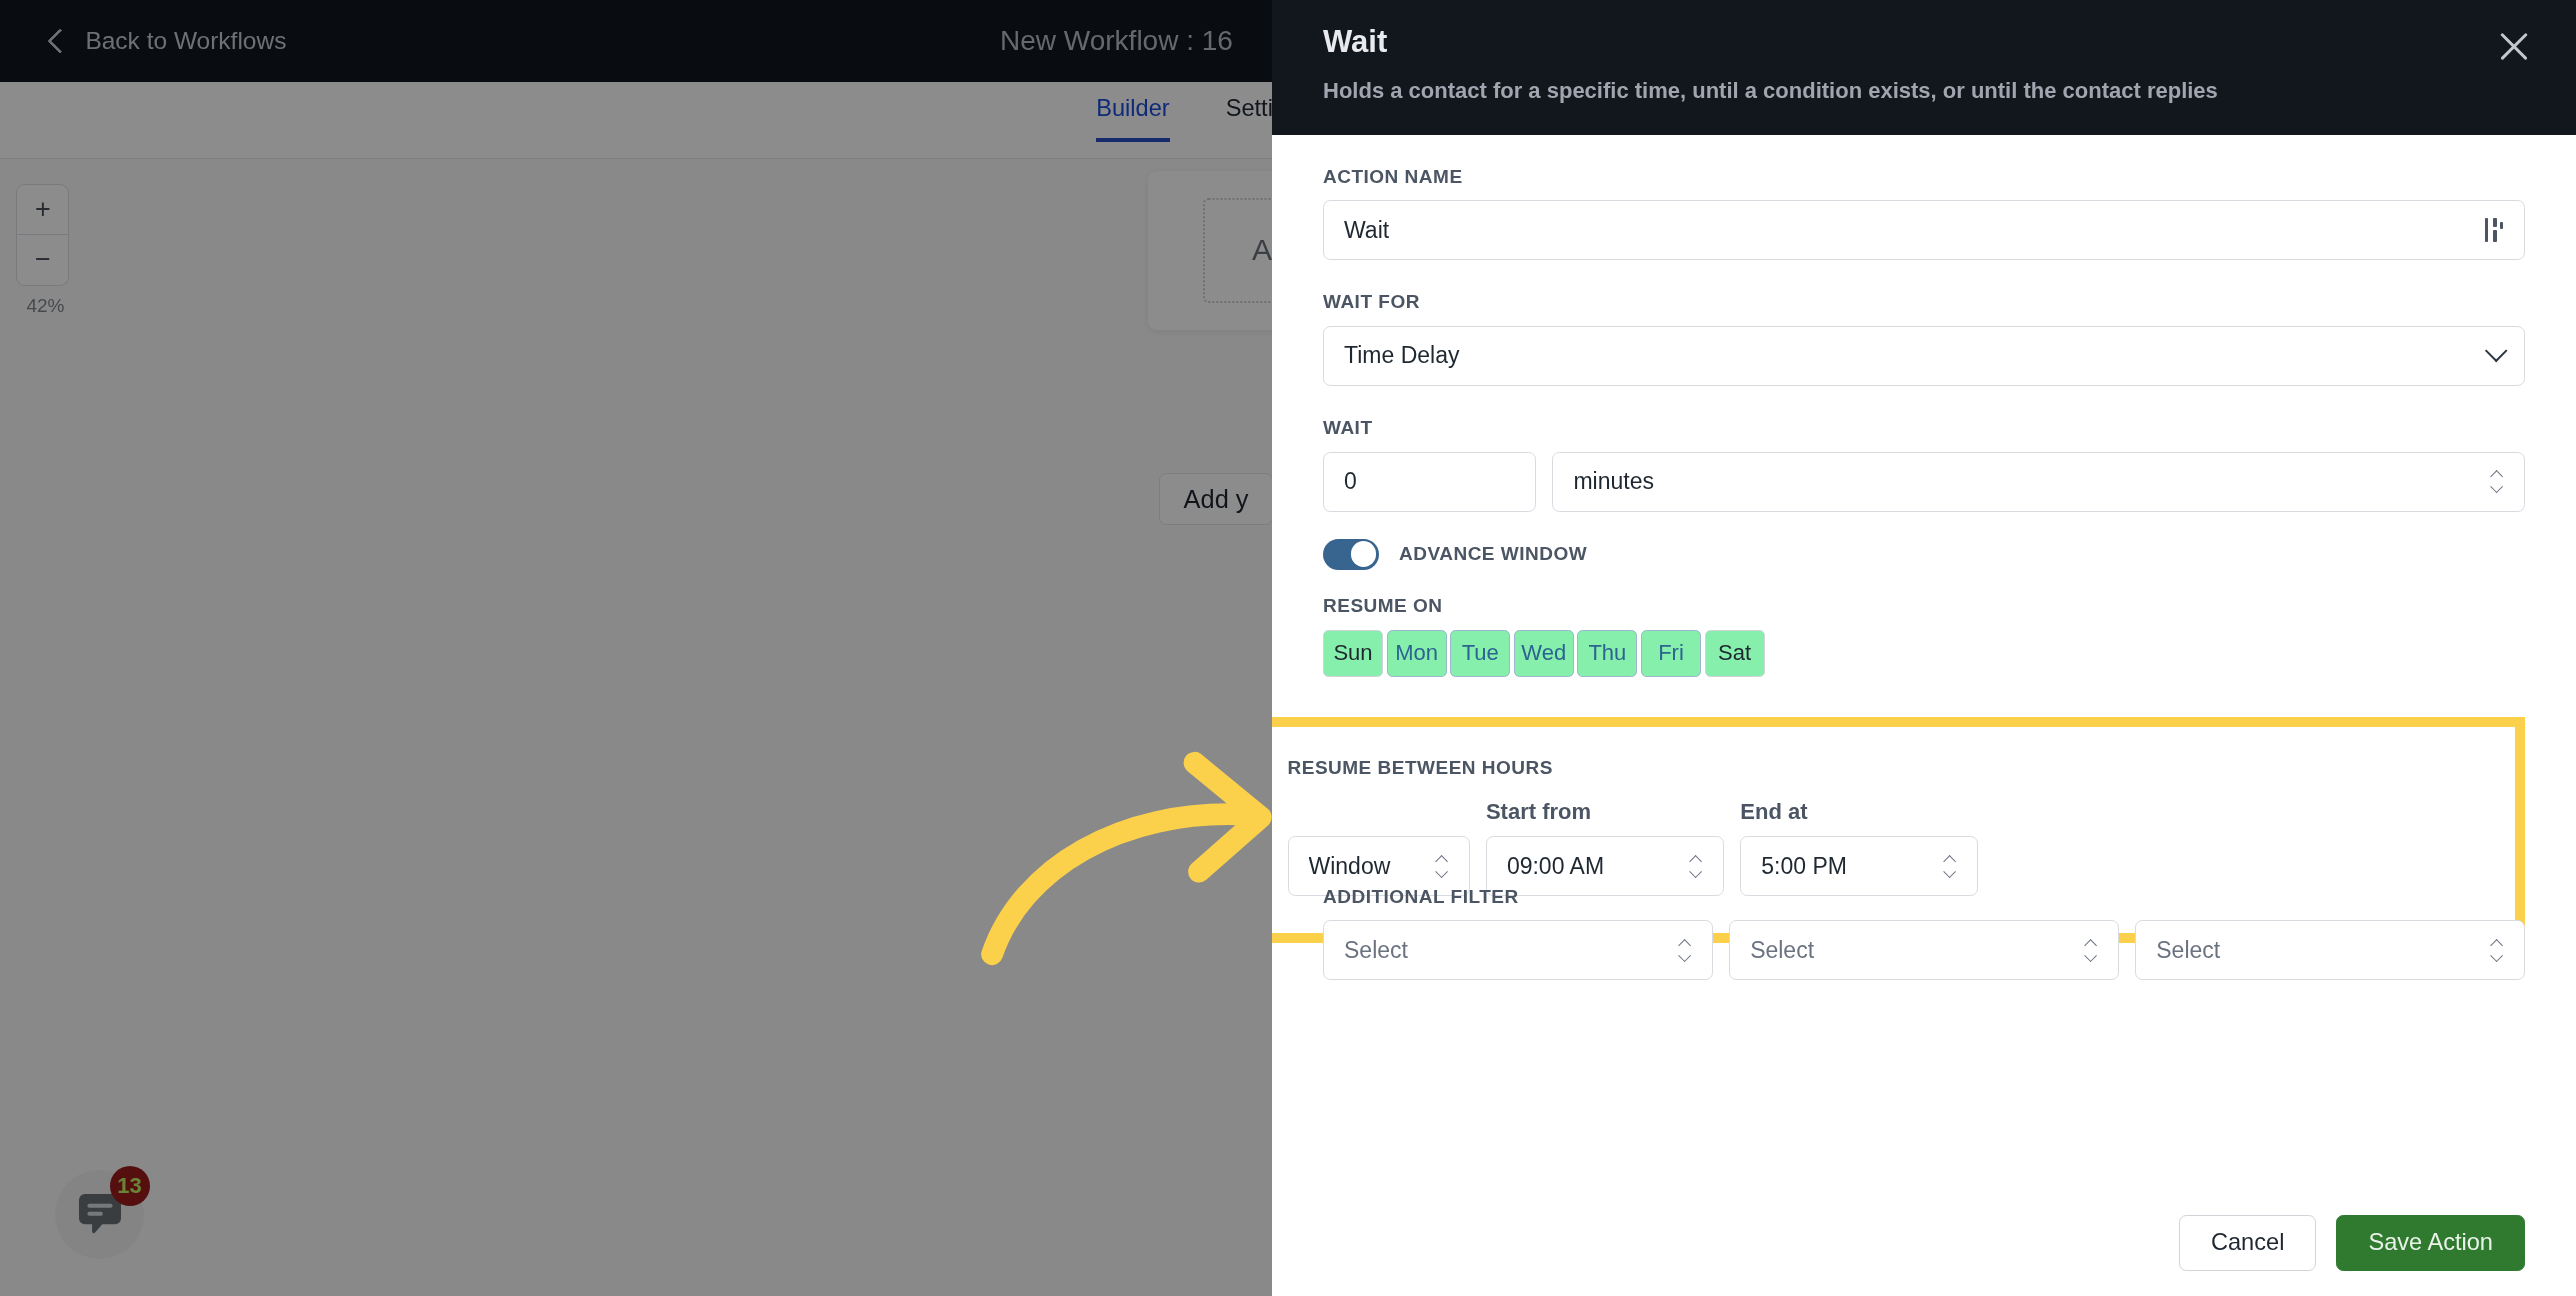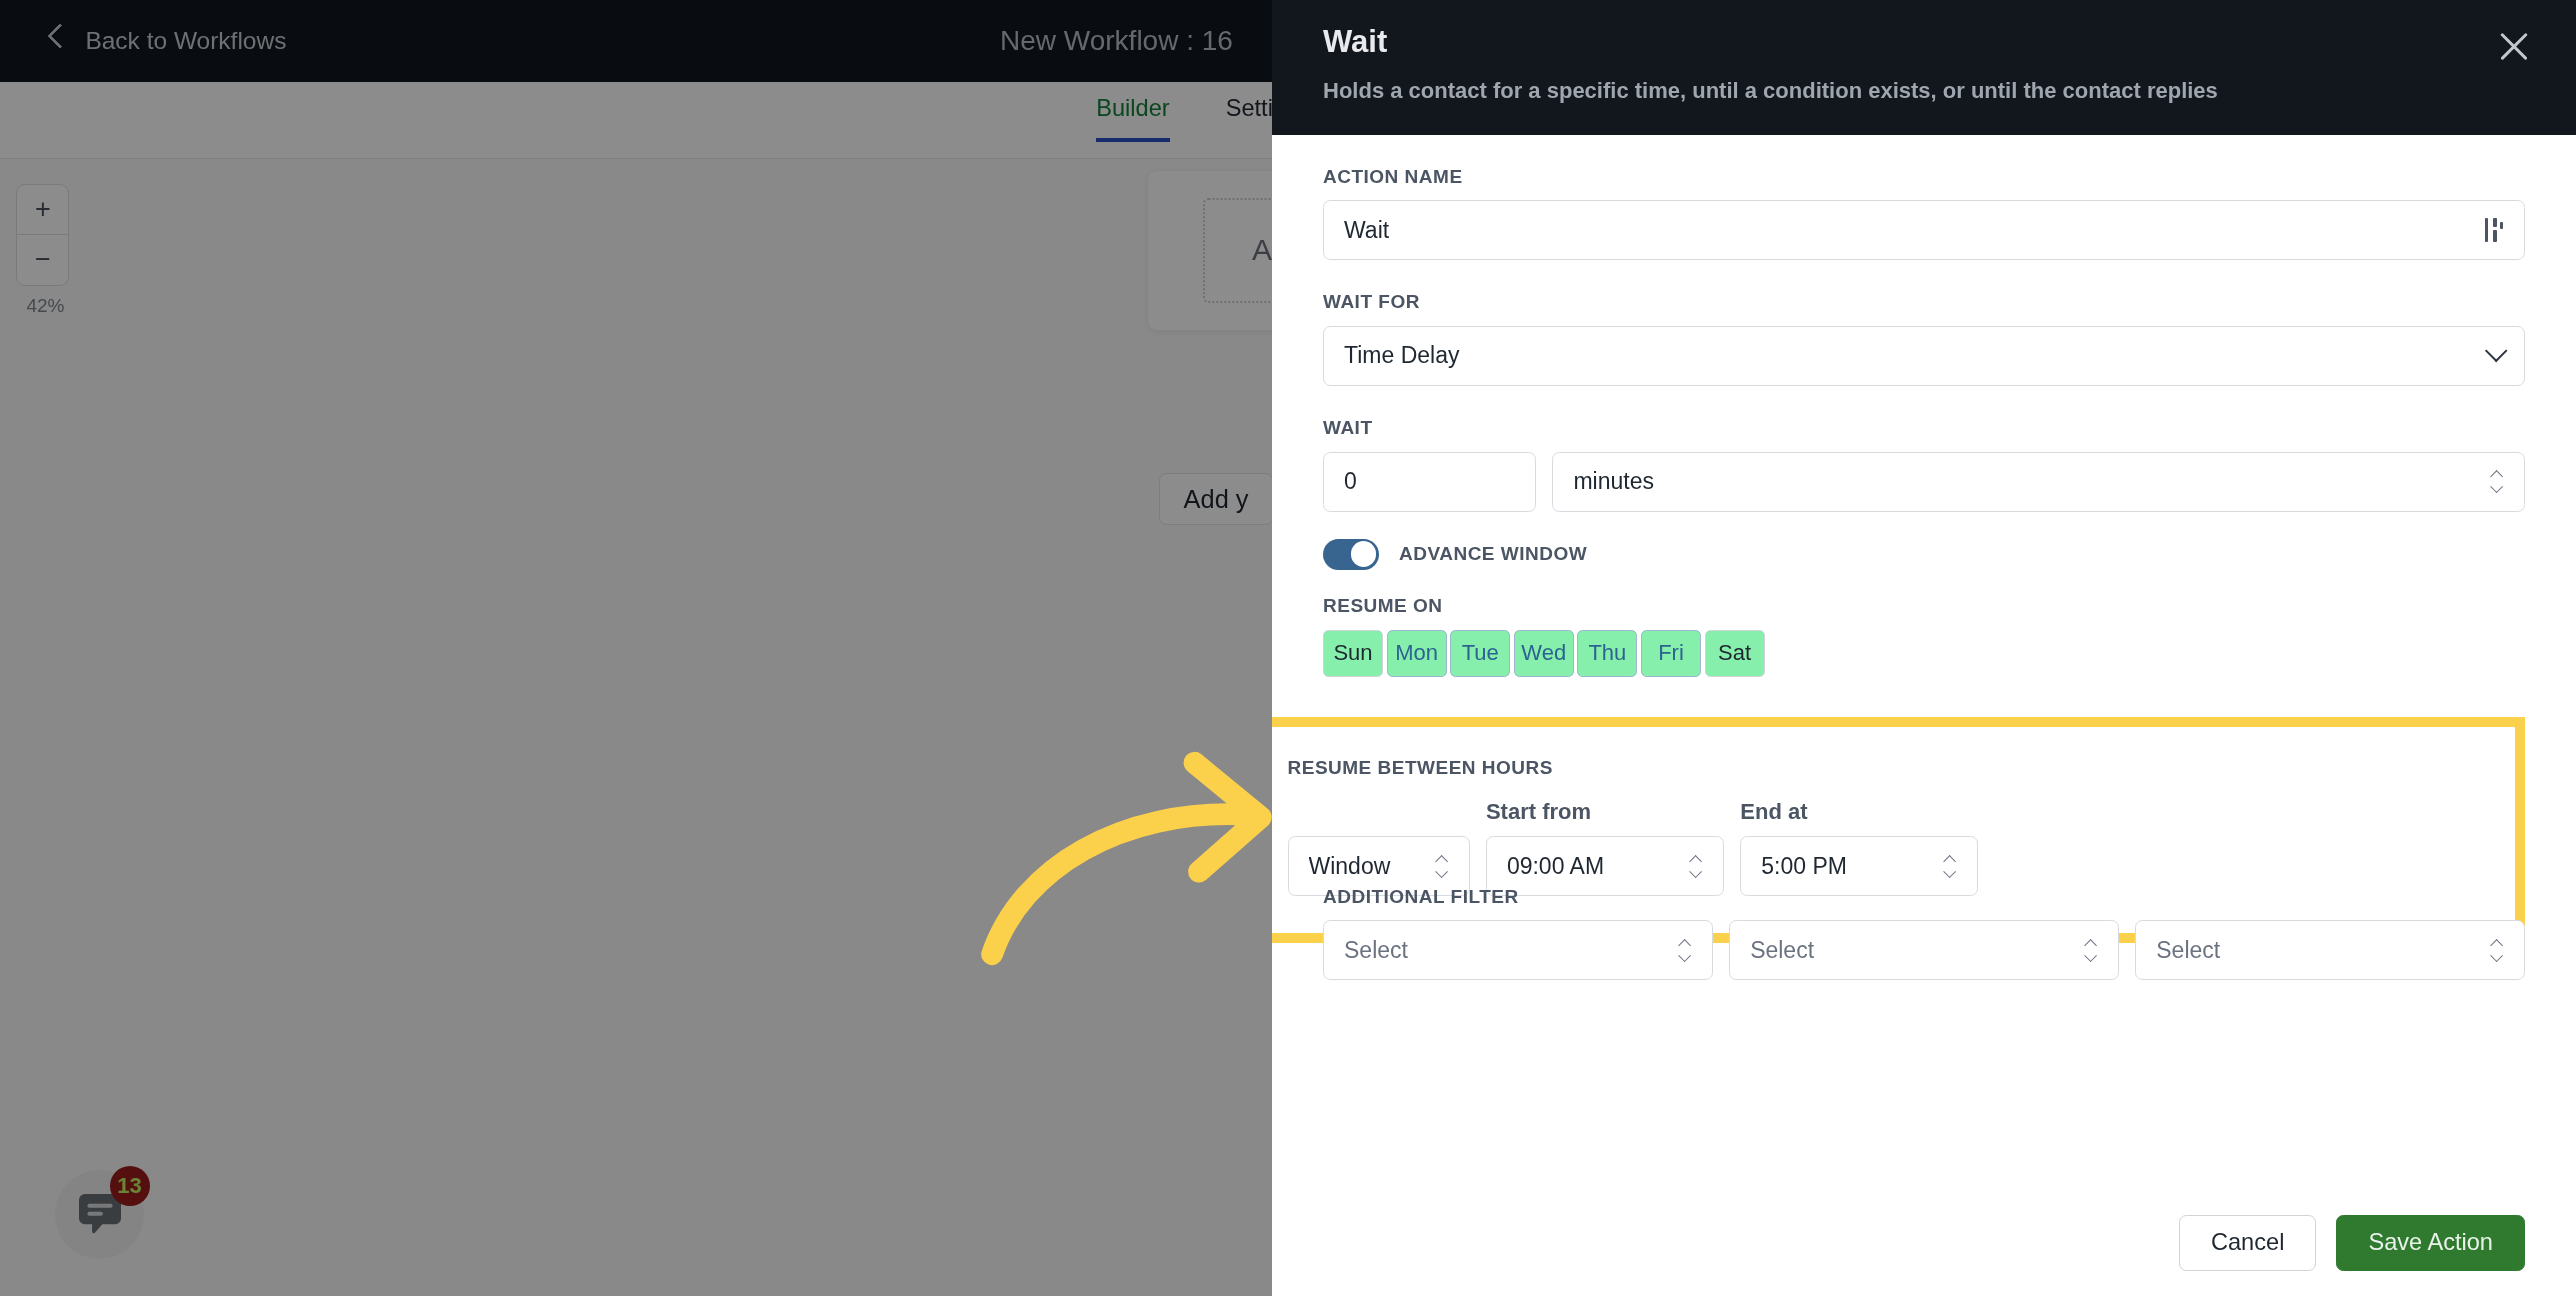--- a/index.html
+++ b/index.html
@@ -13,21 +13,21 @@
   #root { position: relative; width: 2576px; height: 1297px; }
 
   
   .app-bg { position: absolute; inset: 0; background: #ffffff; }
 
   .app-header {
     position: absolute; top: 0; left: 0; width: 2576px; height: 82px;
     background: #12171e; display: flex; align-items: center;
   }
   .back-link {
-    display: flex; align-items: flex-start; gap: 16.4px;
+    display: flex; align-items: center; gap: 16.4px;
     margin-left: 51px; color: #c8ccd2; font-size: 24.5px; cursor: pointer;
   }
   .chev-left {
     display: inline-block; width: 18px; height: 18px;
     border-left: 3.6px solid #c8ccd2; border-bottom: 3.6px solid #c8ccd2;
     transform: rotate(45deg); border-radius: 1.8px;
   }
   .wf-title {
     position: absolute; left: 1000px; top: 50%; transform: translateY(-50%);
     color: #b9bec5; font-size: 28px; white-space: nowrap;
@@ -37,21 +37,21 @@
     position: absolute; top: 82px; left: 0; width: 2576px; height: 77px;
     background: #ffffff; border-bottom: 0.9px solid #e3e6ea;
     display: flex; align-items: flex-start; justify-content: center;
     padding-top: 12.7px;
   }
   .tabs { display: flex; gap: 56px; }
   .tab {
     font-size: 23.6px; color: #222b36; padding-bottom: 16.4px;
     border-bottom: 4.5px solid transparent; cursor: pointer; white-space: nowrap;
   }
-  .tab.active { color: #15803d; border-bottom-color: #2b4fc6; font-weight: 500; }
+  .tab.active { color: #1d4ed8; border-bottom-color: #2b4fc6; font-weight: 500; }
 
   .canvas {
     position: absolute; top: 159px; left: 0; width: 2576px; height: 1138px;
     background: #fafafa;
   }
   .zoom-ctrls { position: absolute; left: 16.4px; top: 24.5px; width: 58px; }
   .zbtn {
     width: 53px; height: 51px; border: 0.9px solid #dcdfe3; background: #fff;
     border-radius: 9px; display: flex; align-items: center; justify-content: center;
     font-size: 27px; color: #4a515b; cursor: pointer; margin-bottom: 0;

